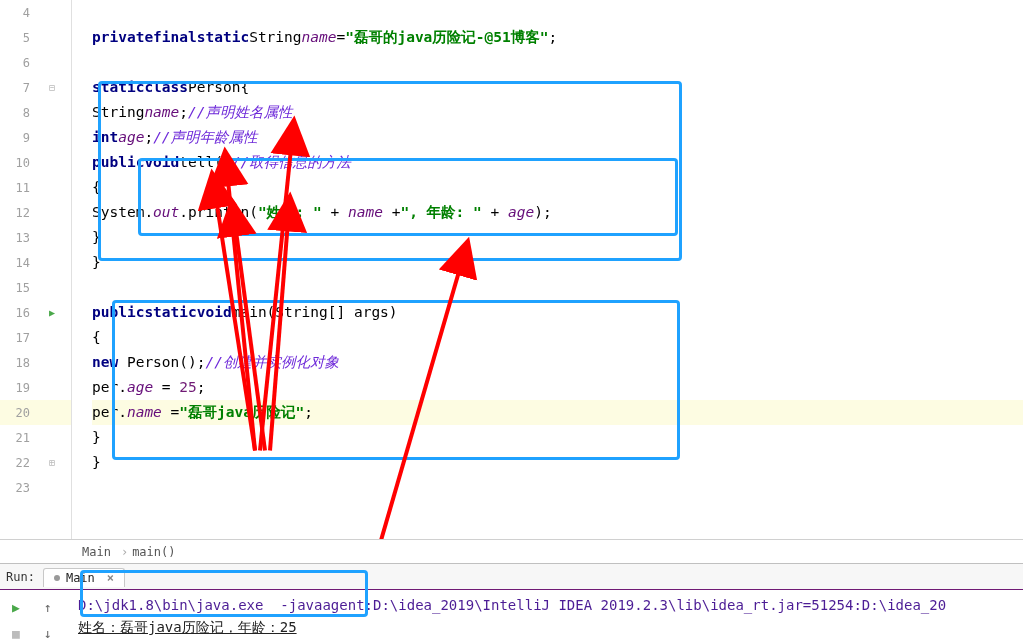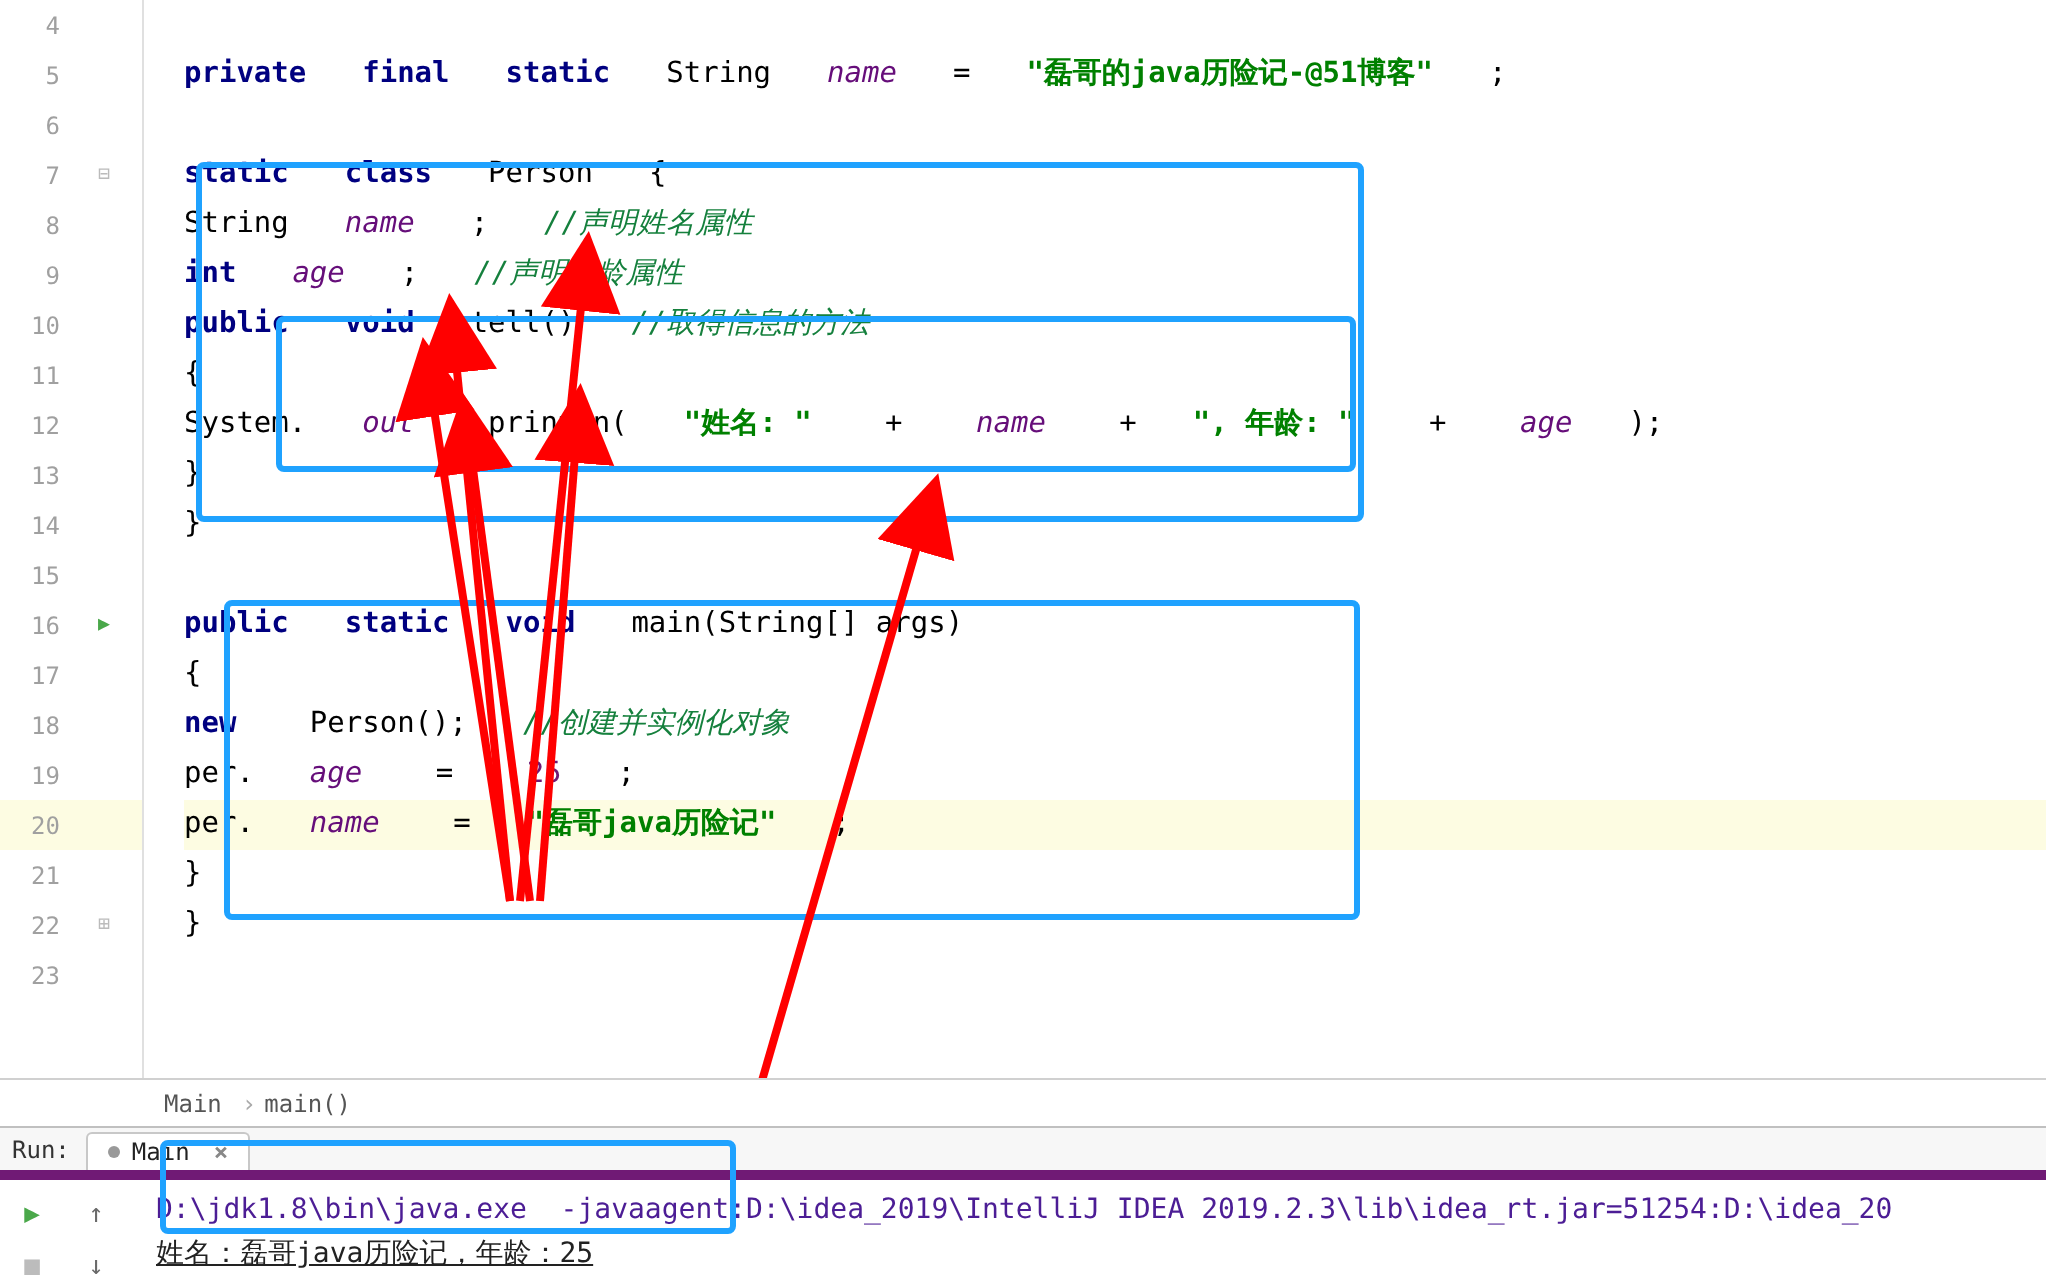--- a/index.html
+++ b/index.html
@@ -4,32 +4,32 @@
 <style>
   * { box-sizing: border-box; }
   body { margin: 0; font-family: "Consolas","Monaco","Menlo",monospace; font-size: 14px; background:#fff; color:#000; overflow:hidden;}
   .root { width:1023px; height:642px; position:relative; display:flex; flex-direction:column; }
   .editor-area { flex:1; display:flex; position:relative; }
   .gutter { width:72px; border-right:1px solid #e0e0e0; background:#fff; }
   .gutter-row { height:25px; display:flex; align-items:center; justify-content:space-between; padding:0 4px 0 0; color:#a0a0a0; font-size:12px;}
   .gutter-num { width:36px; text-align:right; padding-right:6px;}
   .gutter-glyph { width:30px; text-align:center; font-size:10px; color:#888;}
   .code-area { flex:1; position:relative; padding-left:20px; }
-  .code-row { height:25px; display:flex; align-items:center; white-space:pre; font-size:14.5px; line-height:25px;gap:28px;}
+  .code-row { height:25px; display:flex; align-items:center; white-space:pre; font-size:14.5px; line-height:25px;}
   .kw { color:#000080; font-weight:bold; }
   .str { color:#008000; font-weight:bold;}
-  .cmt { color:#15803d; font-style:italic;}
+  .cmt { color:#6d28d9; font-style:italic;}
   .fld { color:#660e7a; font-style:italic;}
   .ital { }
   .hl-line { background:#fdfce2; }
   .breadcrumb { height:24px; border-top:1px solid #d0d0d0; display:flex; align-items:center; padding-left:82px; font-size:12px; color:#555; background:#fff;}
   .breadcrumb span { margin-right:4px; }
   .chev { color:#aaa; margin:0 6px;}
   .footer { border-top:1px solid #c0c0c0; display:flex; flex-direction:column; background:#f7f7f7;}
-  .run-tabrow { height:26px; display:flex; align-items:center; padding-left:6px; border-bottom:5px solid #701a75;}
+  .run-tabrow { height:26px; display:flex; align-items:center; padding-left:6px; border-bottom:1px solid #701a75;}
   .run-label { font-size:12px; color:#333; margin-right:8px;}
   .tab { display:flex; align-items:center; gap:6px; background:#fff; border:1px solid #c8c8c8; border-bottom:none; padding:2px 10px; font-size:12px; color:#222; position:relative; top:1px; border-top-left-radius:3px; border-top-right-radius:3px;}
   .tab .x { color:#888; font-weight:bold; margin-left:6px;}
   .tab .bullet { width:6px;height:6px;border-radius:3px;background:#999;display:inline-block;}
   .console { flex:1; display:flex; background:#fff;}
   .console-toolbar { width:70px; display:flex; padding-top:6px;}
   .tbcol { width:32px; display:flex; flex-direction:column; align-items:center; gap:8px; padding-top:2px;}
   .ticon { width:18px; height:18px; display:flex; align-items:center; justify-content:center; font-size:13px; color:#6a6a6a;}
   .console-text { flex:1; padding:4px 8px; font-family:Consolas,monospace; font-size:14px; color:#555; line-height:22px; white-space:pre; overflow:hidden;}
   .console-text .cmdline { color:#4c1d95; }

